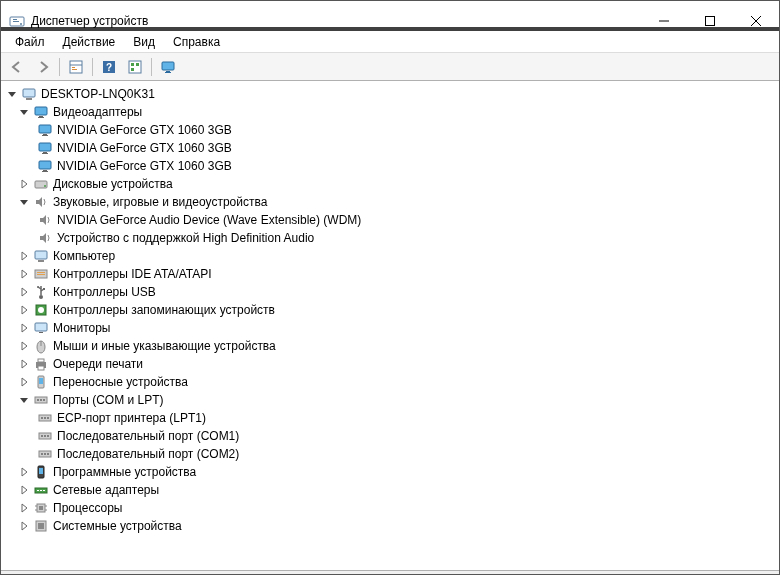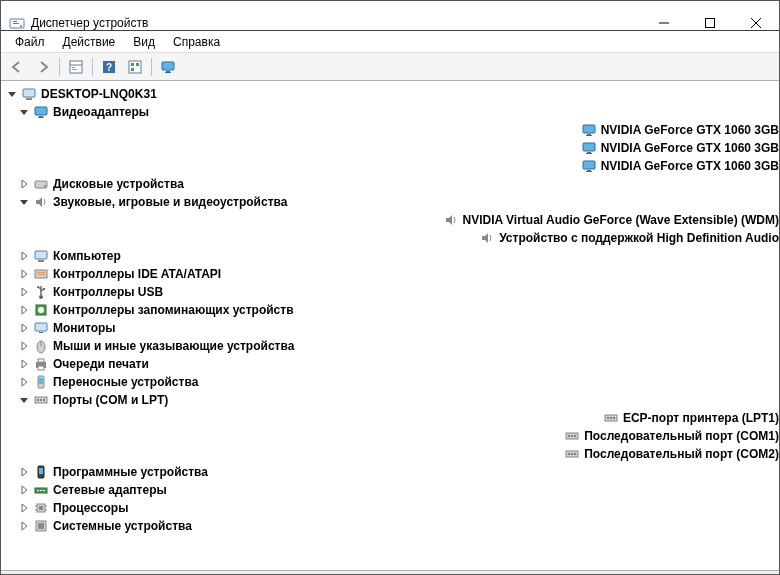--- a/index.html
+++ b/index.html
@@ -1,35 +1,35 @@
 <!DOCTYPE html>
 <html><head>
 <meta charset="utf-8">
 <style>
 * { box-sizing: border-box; margin: 0; padding: 0; }
 body { font-family: "Segoe UI", Tahoma, sans-serif; font-size: 12px; background: #fff; color: #000; width: 780px; height: 575px; overflow: hidden; border: 1px solid #555; display: flex; flex-direction: column; }
-.titlebar { height: 30px; display: flex; align-items: center; padding: 14px 0 0 8px; border-bottom: 1px solid #404040; }
+.titlebar { height: 30px; display: flex; align-items: center; padding: 14px 0 0 8px; border-bottom: 4px solid #404040; }
 .titlebar .app-icon { width: 16px; height: 16px; margin-right: 6px; }
 .titlebar .title { flex: 1; font-size: 12px; }
 .titlebar .win-controls { display: flex; }
 .titlebar .win-btn { width: 46px; height: 30px; display: flex; align-items: center; justify-content: center; font-size: 10px; }
 .menubar { height: 22px; display: flex; align-items: center; padding: 0 6px; gap: 2px; border-bottom: 1px solid #ddd; }
 .menubar .menu-item { padding: 20px 8px; font-size: 12px; }
 .toolbar { height: 28px; display: flex; align-items: center; padding: 0 4px; gap: 2px; border-bottom: 1px solid #b0b0b0; background: #f5f5f5; }
 .toolbar .tb-btn { width: 24px; height: 22px; display: flex; align-items: center; justify-content: center; border: 1px solid transparent; }
 .toolbar .tb-sep { width: 1px; height: 18px; background: #c0c0c0; margin: 0 2px; }
 .tree-container { flex: 1; overflow-y: scroll; padding: 4px 0; position: relative; }
 .tree-row { display: flex; align-items: center; height: 18px; padding-left: 4px; cursor: default; }
 .tree-toggle { width: 14px; height: 14px; display: inline-flex; align-items: center; justify-content: center; font-size: 10px; color: #666; cursor: pointer; }
 .tree-toggle.empty { visibility: hidden; }
 .tree-icon { width: 16px; height: 16px; margin: 0 4px 0 2px; display: inline-flex; align-items: center; justify-content: center; }
-.tree-label { font-size: 12px; font-weight: bold; }
+.tree-label { font-size: 12px; }
 .indent-0 { padding-left: 4px; }
 .indent-1 { padding-left: 16px; }
-.indent-2 { padding-left: 41px; justify-content: flex-end; }
+.indent-2 { padding-left: 20px; }
 
 .tree-container::-webkit-scrollbar { width: 17px; }
 .tree-container::-webkit-scrollbar-track { background: #f0f0f0; }
 .tree-container::-webkit-scrollbar-thumb { background: #c2c2c2; border: 1px solid #a0a0a0; }
 .statusbar { height: 4px; border-top: 1px solid #b0b0b0; background: #f0f0f0; }
 svg { display: block; }
 </style>
 </head>
 <body>
 
@@ -207,21 +207,21 @@
       <span class="tree-label">Звуковые, игровые и видеоустройства</span>
     </div>
     <div class="tree-row indent-2">
       <span class="tree-toggle empty"></span>
       <span class="tree-icon">
         <svg width="16" height="16">
           <path d="M3 6 L6 6 L9 3 L9 13 L6 10 L3 10 Z" fill="#888"></path>
           <path d="M11 5 Q13 8 11 11" fill="none" stroke="#888"></path>
         </svg>
       </span>
-      <span class="tree-label">NVIDIA Virtual Audio GeForce (Wave Extensible) (WDM)</span>
+      <span class="tree-label">NVIDIA GeForce Audio Device (Wave Extensible) (WDM)</span>
     </div>
     <div class="tree-row indent-2">
       <span class="tree-toggle empty"></span>
       <span class="tree-icon">
         <svg width="16" height="16">
           <path d="M3 6 L6 6 L9 3 L9 13 L6 10 L3 10 Z" fill="#888"></path>
           <path d="M11 5 Q13 8 11 11" fill="none" stroke="#888"></path>
         </svg>
       </span>
       <span class="tree-label">Устройство с поддержкой High Definition Audio</span>

